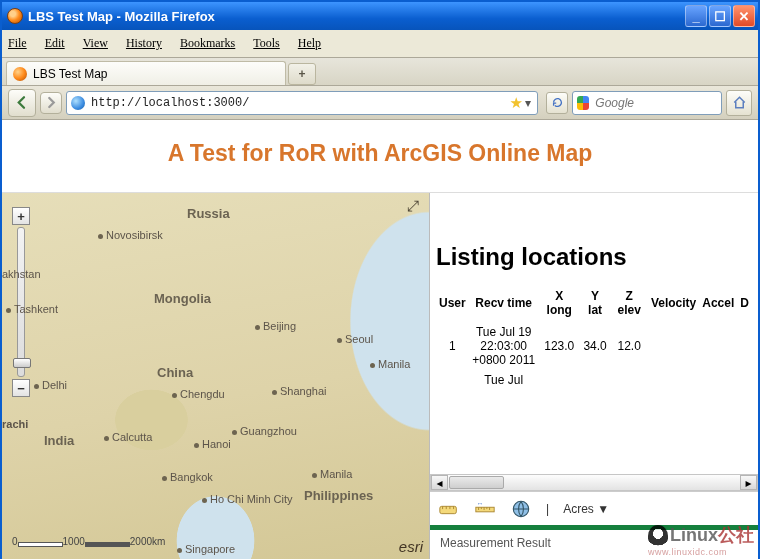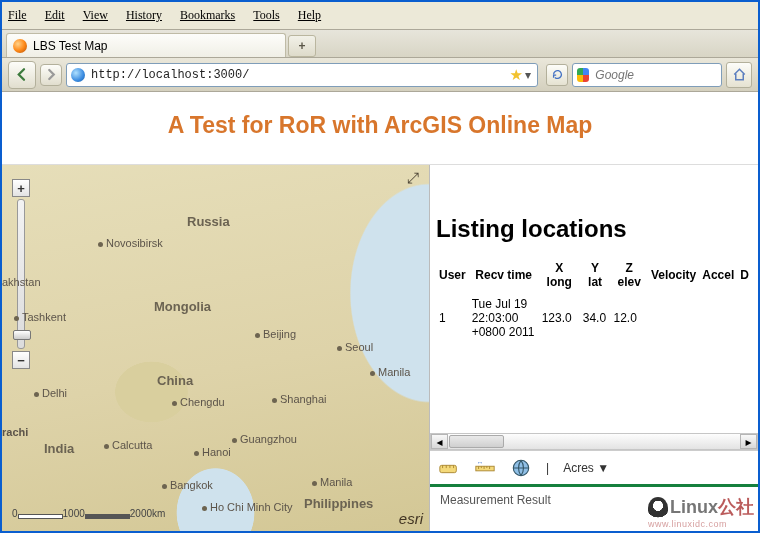--- a/index.html
+++ b/index.html
@@ -62,49 +62,56 @@
     linear-gradient(170deg,#e6deb9,#ded3a9 55%,#d3c795);
     overflow:hidden;}
   .expand{position:absolute;top:4px;right:6px;width:16px;height:16px;color:#4d4535;font-size:15px;}
   .zoom{position:absolute;left:10px;top:14px;width:18px;}
   .zoom .btn{width:18px;height:18px;background:linear-gradient(#fff,#e3e3e3);border:1px solid #888;font-weight:bold;font-size:13px;display:flex;align-items:center;justify-content:center;color:#333;}
   .zoom .track{width:8px;height:150px;margin:2px auto;background:linear-gradient(#f3f3f3,#dcdcdc);border:1px solid #999;border-radius:3px;position:relative;}
   .zoom .thumb{position:absolute;left:-5px;width:18px;height:10px;background:linear-gradient(#fff,#ccc);border:1px solid #777;border-radius:2px;bottom:8px;}
   .scalebar{position:absolute;left:10px;bottom:12px;height:16px;display:flex;align-items:flex-end;color:#444;font-size:10px;}
   .scaleseg{height:5px;border:1px solid #555;}
   .esri{position:absolute;right:6px;bottom:4px;color:#413423;font-size:15px;font-style:italic;font-weight:normal;}
-  .place{position:absolute;color:var(--label);font-size:11px;white-space:nowrap;margin-top:36px;}
+  .place{position:absolute;color:var(--label);font-size:11px;white-space:nowrap;}
   .place.big{font-size:13px;font-weight:bold;color:#6b6352;}
   .place::before{content:"";display:inline-block;width:5px;height:5px;border-radius:50%;background:#6d6450;margin-right:3px;vertical-align:middle;}
   .place.nodot::before{display:none;}
   
   .right{flex:1;display:flex;flex-direction:column;overflow:hidden;margin-top:44px;}
   .listing{flex:1;overflow:auto;padding:2px 6px 0 6px;position:relative;}
   .listing h2{margin:4px 0 14px 0;font-family:"Arial";font-size:24px;font-weight:bold;}
   table.data{border-collapse:collapse;width:100%;font-size:12px;}
   table.data th{font-weight:bold;text-align:center;padding:4px 3px;border-bottom:1px solid #fff;}
-  table.data td{padding:3px 3px;vertical-align:middle;text-align:left;}
+  table.data td{padding:3px 3px;vertical-align:middle;text-align:center;}
   .hscroll{height:17px;background:linear-gradient(#fdfdfd,#e3e3e3);border:1px solid #c6c6c6;display:flex;}
   .hscroll .arrow{width:17px;display:flex;align-items:center;justify-content:center;background:linear-gradient(#f8f8f8,#d8d8d8);border:1px solid #b5b5b5;}
   .hscroll .track{flex:1;position:relative;}
   .hscroll .thumb{position:absolute;left:1px;top:1px;bottom:1px;width:55px;background:linear-gradient(#eaeaea,#cfcfcf);border:1px solid #aaa;border-radius:2px;}
   .toolbar{height:34px;border-top:1px solid #ccc;display:flex;align-items:center;padding:0 8px;gap:14px;}
   .ticon{width:22px;height:20px;display:flex;align-items:center;justify-content:center;}
   .unit{font-size:12px;color:#333;}
-  .result{border-top:3px solid #15803d;padding:6px 10px;font-size:12px;color:#555;height:47px;position:relative;}
+  .result{border-top:5px solid #15803d;padding:6px 10px;font-size:12px;color:#555;height:34px;position:relative;}
   .watermark{position:absolute;right:4px;bottom:2px;font-size:18px;font-weight:bold;opacity:.8;}
   .watermark .penguin{display:inline-block;width:20px;height:22px;background:radial-gradient(circle at 50% 40%,#fff 30%,#000 31% 70%,transparent 71%);border-radius:50% 50% 40% 40%;vertical-align:middle;margin-right:2px;}
   .watermark small{display:block;font-size:9px;font-weight:normal;color:#c88;letter-spacing:.5px;}
   .outer{border:2px solid #0a5ecf;}
 </style>
 </head>
 <body>
 
 <div class="outer">
 
+  <div class="titlebar">
+    <div class="ff"></div>
+    <div class="title">LBS Test Map - Mozilla Firefox</div>
+    <div class="winbtn min">_</div>
+    <div class="winbtn max">☐</div>
+    <div class="winbtn close">✕</div>
+  </div>
 
   <div class="menubar">
     <span>File</span>
     <span>Edit</span>
     <span>View</span>
     <span>History</span>
     <span>Bookmarks</span>
     <span>Tools</span>
     <span>Help</span>
   </div>
@@ -164,21 +171,21 @@
             <div class="track">
                 <div class="thumb"></div>
               </div>
             <div class="btn">−</div>
           </div>
 
           <div class="place big nodot" style="top:13px;left:185px;">Russia</div>
           <div class="place" style="top:36px;left:96px;">Novosibirsk</div>
           <div class="place big nodot" style="top:98px;left:152px;">Mongolia</div>
           <div class="place nodot" style="top:75px;left:0px;">akhstan</div>
-          <div class="place" style="top:110px;left:12px;">Tashkent</div>
+          <div class="place" style="top:110px;left:4px;">Tashkent</div>
           <div class="place big nodot" style="top:172px;left:155px;">China</div>
           <div class="place" style="top:127px;left:253px;">Beijing</div>
           <div class="place" style="top:140px;left:335px;">Seoul</div>
           <div class="place" style="top:165px;left:368px;">Manila</div>
           <div class="place" style="top:195px;left:170px;">Chengdu</div>
           <div class="place" style="top:192px;left:270px;">Shanghai</div>
           <div class="place" style="top:186px;left:32px;">Delhi</div>
           <div class="place nodot" style="top:225px;left:0px;font-weight:bold;">rachi</div>
           <div class="place big nodot" style="top:240px;left:42px;">India</div>
           <div class="place" style="top:238px;left:102px;">Calcutta</div>
@@ -221,20 +228,30 @@
               <tr>
                 <td>1</td>
                 <td style="width:70px;">Tue Jul 19 22:03:00 +0800 2011</td>
                 <td>123.0</td>
                 <td>34.0</td>
                 <td>12.0</td>
                 <td></td>
                 <td></td>
                 <td></td>
               </tr>
+              <tr>
+                <td></td>
+                <td>Tue Jul</td>
+                <td></td>
+                  <td></td>
+                  <td></td>
+                  <td></td>
+                  <td></td>
+                  <td></td>
+              </tr>
             </tbody>
           </table>
         </div>
         <div class="hscroll">
           <div class="arrow">◂</div>
           <div class="track">
               <div class="thumb"></div>
             </div>
           <div class="arrow">▸</div>
         </div>

